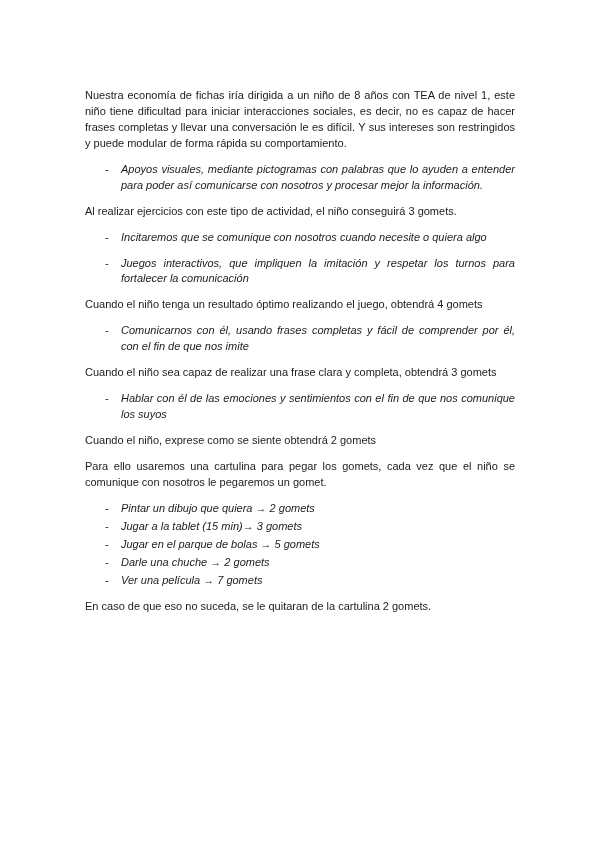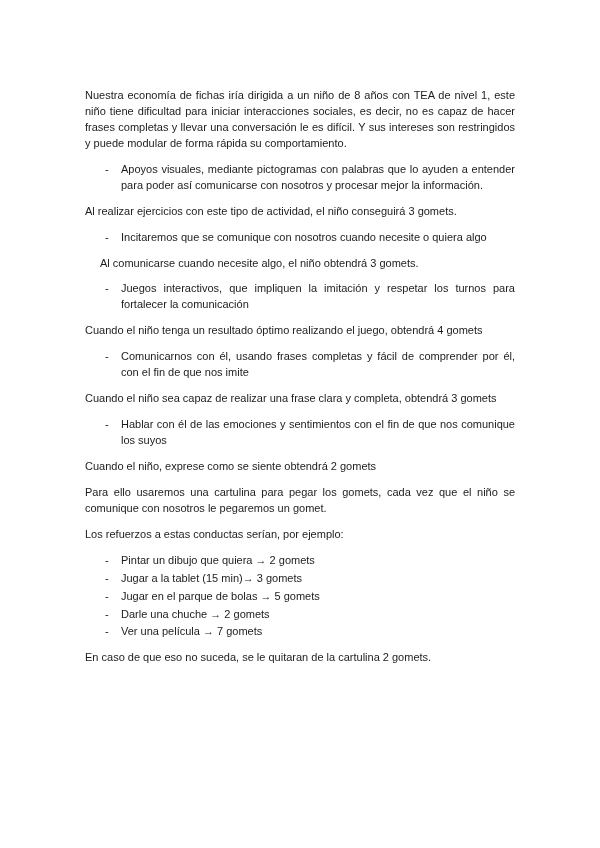--- a/index.html
+++ b/index.html
@@ -35,20 +35,21 @@
     display: flex;
     margin: 0 0 10px 20px;
   }
   .bullet .marker {
     flex: 0 0 16px;
     width: 16px;
   }
   .bullet .bullet-text {
     flex: 1;
     text-align: justify;
+    font-style: italic;
   }
   .reward-list {
     margin: 0 0 10px 0;
   }
   .reward-list .bullet {
     margin-bottom: 2px;
   }
 </style>
 </head>
 <body>
@@ -63,21 +64,20 @@
     <span class="bullet-text">Apoyos visuales, mediante pictogramas con palabras que lo ayuden a entender para poder así comunicarse con nosotros y procesar mejor la información.</span>
   </div>
 
   <p class="para">Al realizar ejercicios con este tipo de actividad, el niño conseguirá 3 gomets.</p>
 
   <div class="bullet">
     <span class="marker">-</span>
     <span class="bullet-text">Incitaremos que se comunique con nosotros cuando necesite o quiera algo</span>
   </div>
 
-  <p class="para indent-left">Al comunicarse cuando necesite algo, el niño obtendrá 3 gomets.</p>
 
   <div class="bullet">
     <span class="marker">-</span>
     <span class="bullet-text">Juegos interactivos, que impliquen la imitación y respetar los turnos para fortalecer la comunicación</span>
   </div>
 
   <p class="para">Cuando el niño tenga un resultado óptimo realizando el juego, obtendrá 4 gomets</p>
 
   <div class="bullet">
     <span class="marker">-</span>
@@ -88,21 +88,20 @@
 
   <div class="bullet">
     <span class="marker">-</span>
     <span class="bullet-text">Hablar con él de las emociones y sentimientos con el fin de que nos comunique los suyos</span>
   </div>
 
   <p class="para">Cuando el niño, exprese como se siente obtendrá 2 gomets</p>
 
   <p class="para justify">Para ello usaremos una cartulina para pegar los gomets, cada vez que el niño se comunique con nosotros le pegaremos un gomet.</p>
 
-  <p class="para">Los refuerzos a estas conductas serían, por ejemplo:</p>
 
   <div class="reward-list">
     <div class="bullet">
       <span class="marker">-</span>
       <span class="bullet-text">Pintar un dibujo que quiera → 2 gomets</span>
     </div>
     <div class="bullet">
       <span class="marker">-</span>
       <span class="bullet-text">Jugar a la tablet (15 min)→ 3 gomets</span>
     </div>

